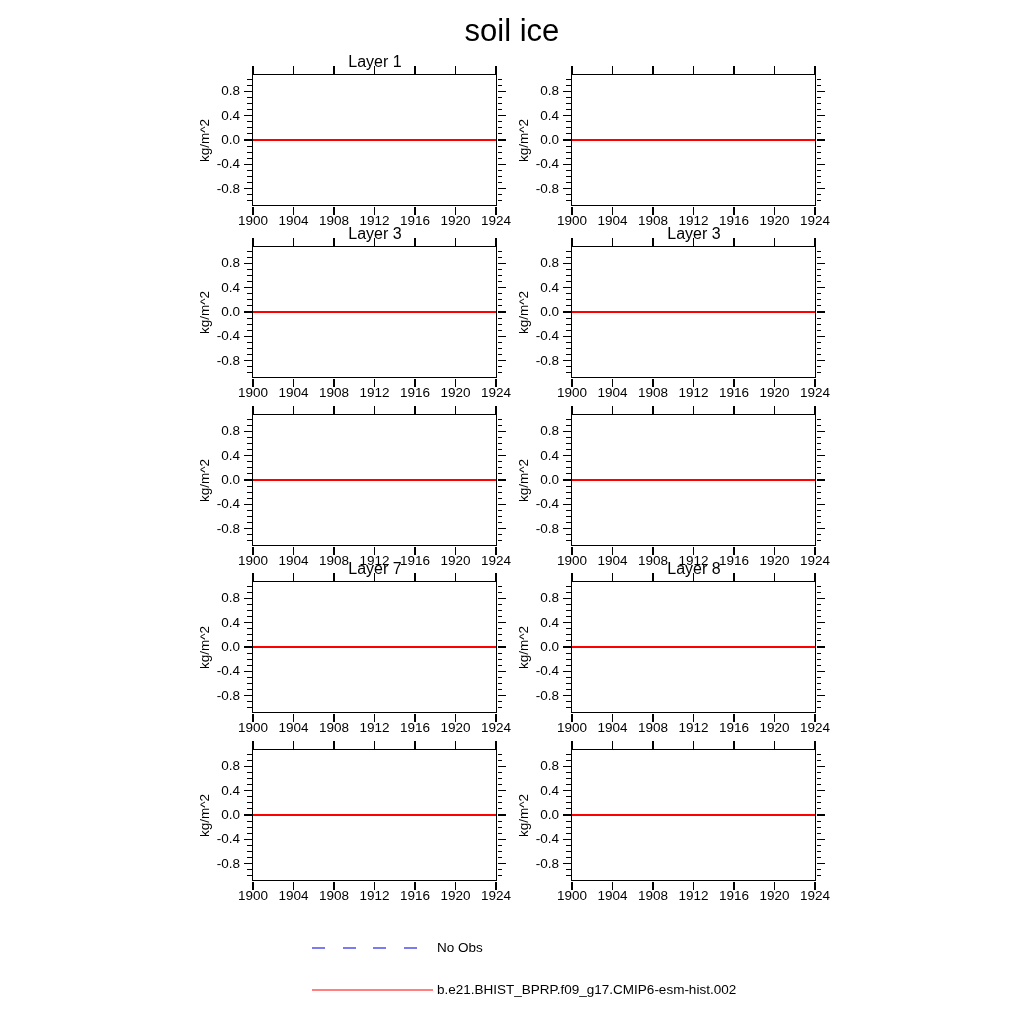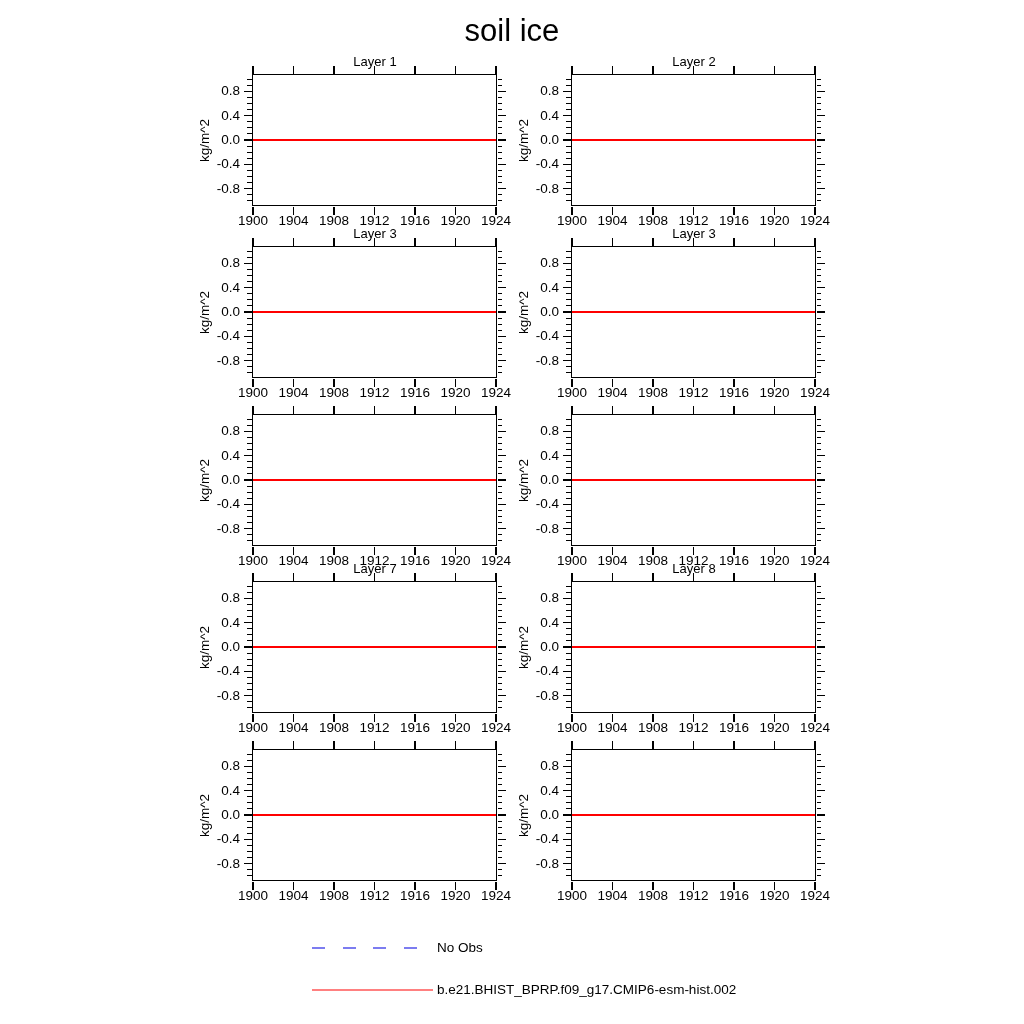--- a/index.html
+++ b/index.html
@@ -37,21 +37,21 @@
     left: 0; top: 0;
     width: 243px; height: 130px;
     border: 1.5px solid #000;
     background: #fff;
   }
   .panel-title {
     position: absolute;
     top: -20px; left: -20px;
     width: 286px;
     text-align: center;
-    font-size: 13px;
+    font-size: 16px;
     line-height: 16px;
   }
   .ylabel {
     position: absolute;
     left: -113px; top: 58px;
     width: 130px; height: 17px;
     text-align: center;
     font-size: 13.5px;
     line-height: 17px;
     transform: rotate(-90deg);
@@ -148,21 +148,20 @@
       <div style="position: absolute; right: -6px; top: 21.9766px; width: 4.5px; height: 1px; background: rgb(0, 0, 0);"></div>
       <div style="position: absolute; left: -6px; top: 9.8271px; width: 4.5px; height: 1px; background: rgb(0, 0, 0);"></div>
       <div style="position: absolute; right: -6px; top: 9.8271px; width: 4.5px; height: 1px; background: rgb(0, 0, 0);"></div>
       <div style="position: absolute; left: -6px; top: 3.75234px; width: 4.5px; height: 1px; background: rgb(0, 0, 0);"></div>
       <div style="position: absolute; right: -6px; top: 3.75234px; width: 4.5px; height: 1px; background: rgb(0, 0, 0);"></div>
       <div style="position: absolute; left: 0px; right: 0px; top: 64.25px; height: 1.5px; background: rgb(255, 0, 0);"></div>
     </div>
 </section>
 
 <section class="panel r0 c1">
-  <div class="panel-title">Layer 2</div>
   <div class="ylabel">kg/m^2</div>
   <div class="frame">
       <div style="position: absolute; left: -0.75px; top: -9.5px; width: 1.5px; height: 8px; background: rgb(0, 0, 0);"></div>
       <div style="position: absolute; left: -0.75px; bottom: -9.5px; width: 1.5px; height: 8px; background: rgb(0, 0, 0);"></div>
       <div class="ticklab" style="position: absolute; left: -22px; top: 138px; width: 44px; text-align: center;">1900</div>
       <div style="position: absolute; left: 39.75px; top: -9.5px; width: 1.5px; height: 8px; background: rgb(0, 0, 0);"></div>
       <div style="position: absolute; left: 39.75px; bottom: -9.5px; width: 1.5px; height: 8px; background: rgb(0, 0, 0);"></div>
       <div class="ticklab" style="position: absolute; left: 18.5px; top: 138px; width: 44px; text-align: center;">1904</div>
       <div style="position: absolute; left: 80.25px; top: -9.5px; width: 1.5px; height: 8px; background: rgb(0, 0, 0);"></div>
       <div style="position: absolute; left: 80.25px; bottom: -9.5px; width: 1.5px; height: 8px; background: rgb(0, 0, 0);"></div>

